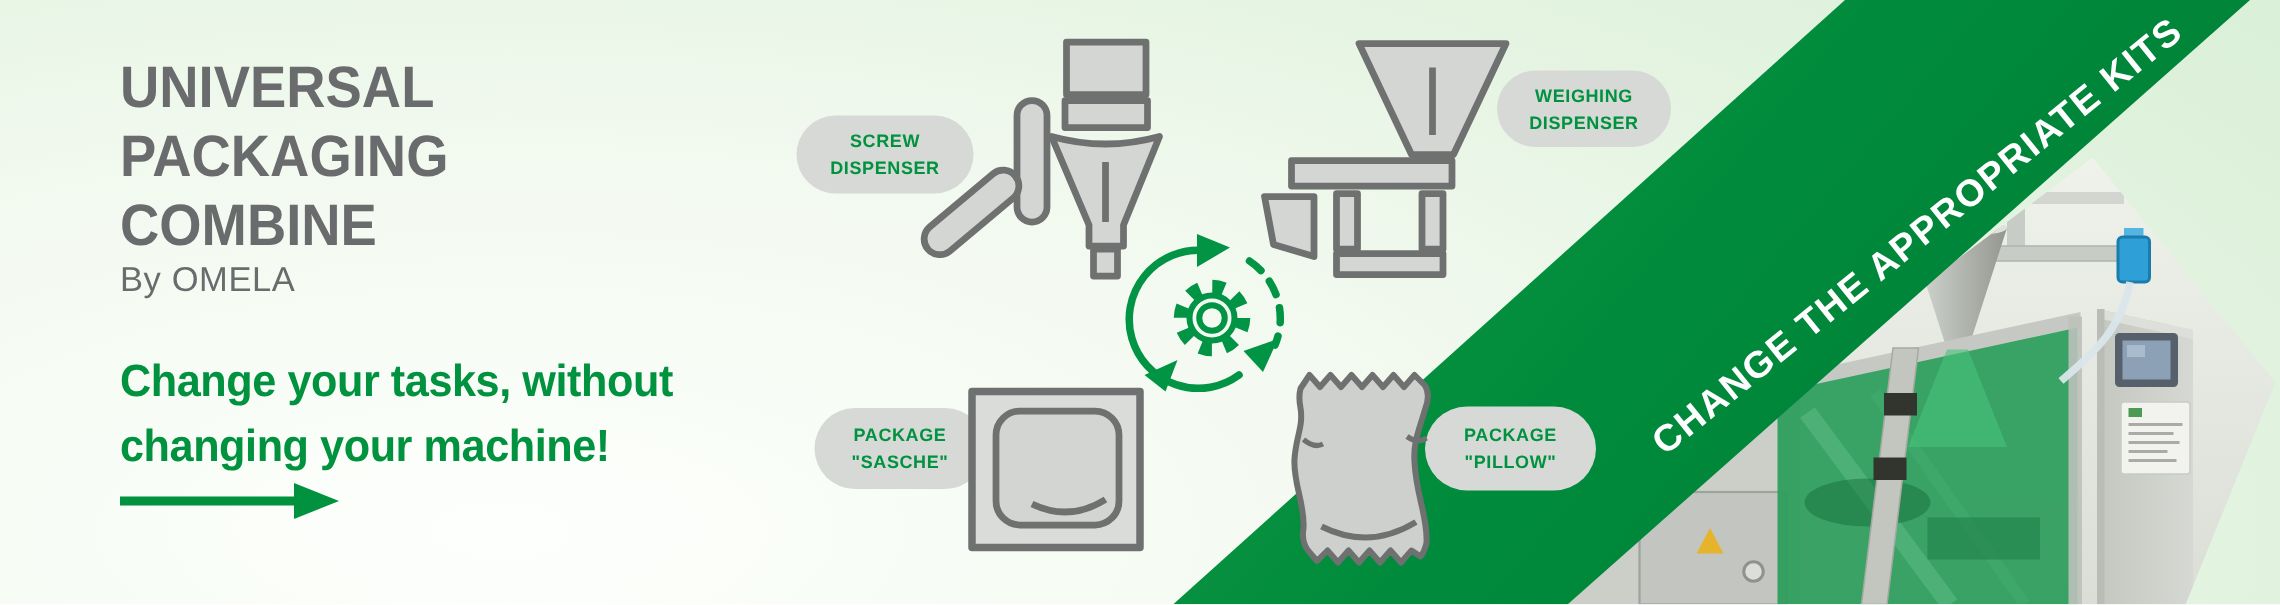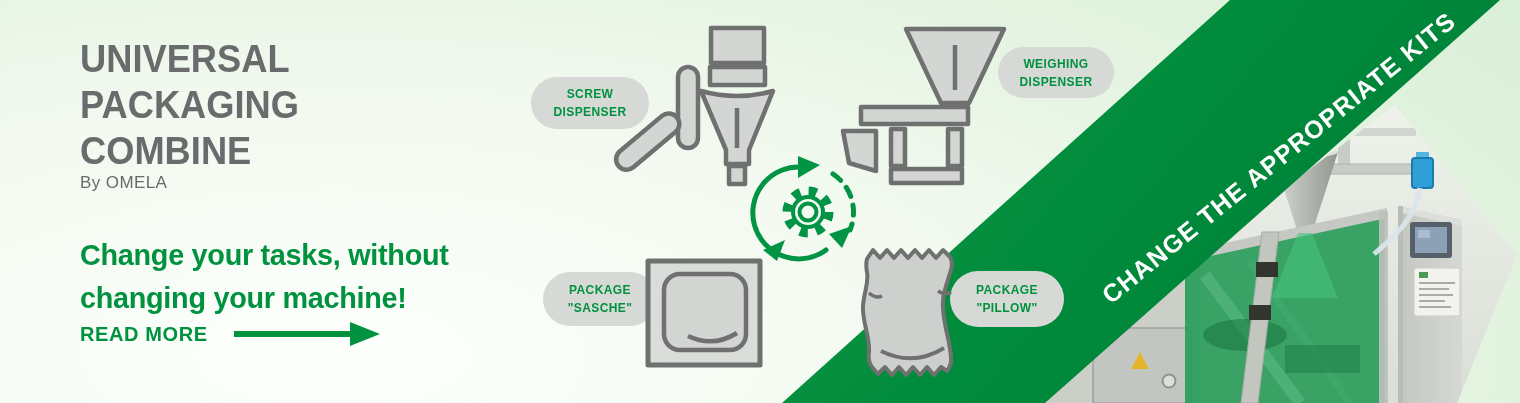--- a/index.html
+++ b/index.html
@@ -13,21 +13,21 @@
   
   .left-block{position:absolute;left:80px;top:0;z-index:6;}
   .title{
     position:absolute;left:0;top:36px;
     font-size:39px;font-weight:bold;color:#6a6b6d;
     line-height:46px;letter-spacing:0px;white-space:nowrap;
     transform:scaleX(.93);transform-origin:left top;
   }
   .byline{
     position:absolute;left:0;top:173px;
-    font-size:17px;color:#6a6b6d;letter-spacing:.4px;white-space:nowrap;
+    font-size:23px;color:#6a6b6d;letter-spacing:.4px;white-space:nowrap;
   }
   .tagline{
     position:absolute;left:0;top:233px;
     font-size:30px;font-weight:bold;color:#00923f;
     line-height:43px;letter-spacing:-.3px;white-space:nowrap;
     transform:scaleX(.96);transform-origin:left top;
   }
   .read-more{
     position:absolute;left:0;top:322px;
     display:flex;align-items:center;gap:26px;
@@ -237,21 +237,20 @@
       <span style="display:block">UNIVERSAL</span>
       <span style="display:block">PACKAGING</span>
       <span style="display:block">COMBINE</span>
     </h1>
     <div class="byline">By OMELA</div>
     <div class="tagline">
       <span style="display:block">Change your tasks, without</span>
       <span style="display:block">changing your machine!</span>
     </div>
     <a class="read-more">
-      <span class="read-more-label">READ MORE</span>
       <span class="read-arrow">
         <span class="bar"></span>
           <span class="head"></span>
       </span>
     </a>
   </div>
 
 </div>
 
 </body></html>

